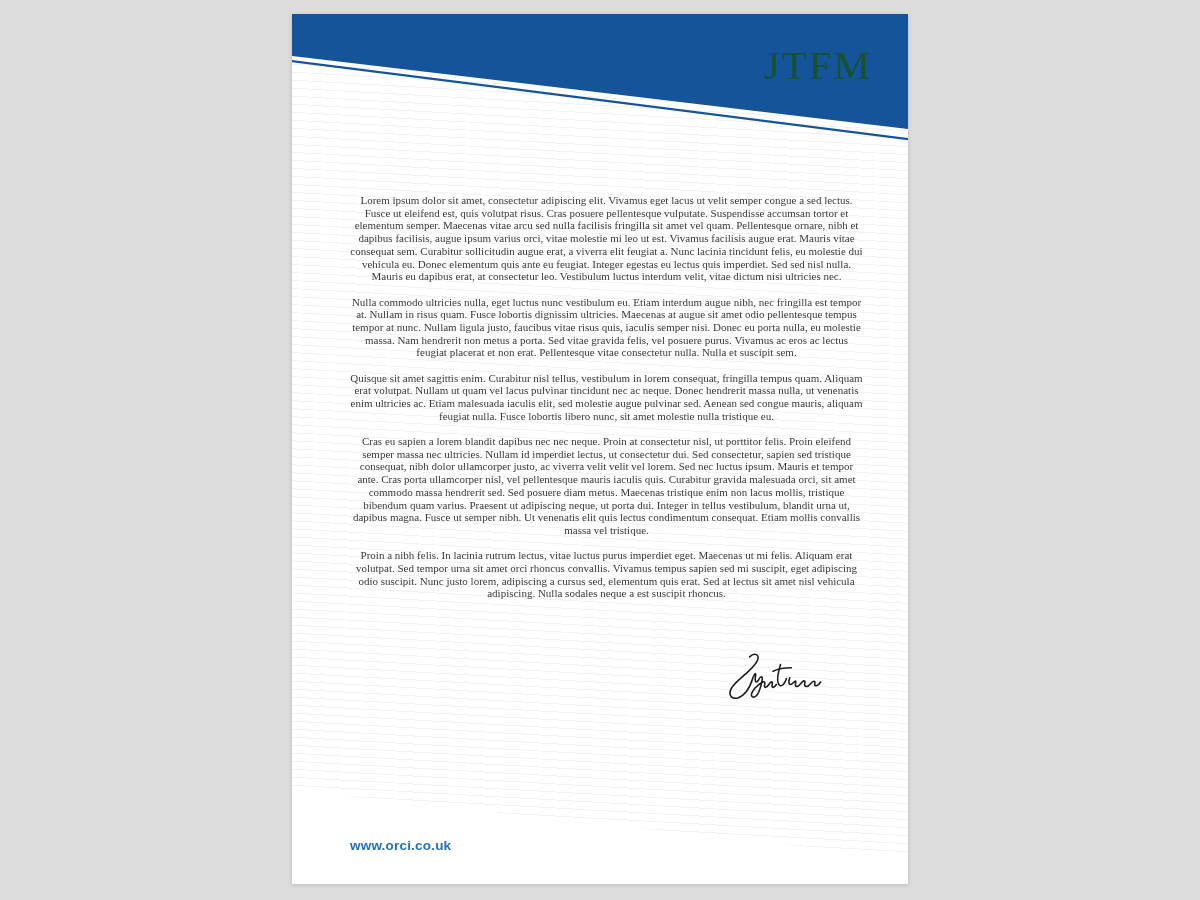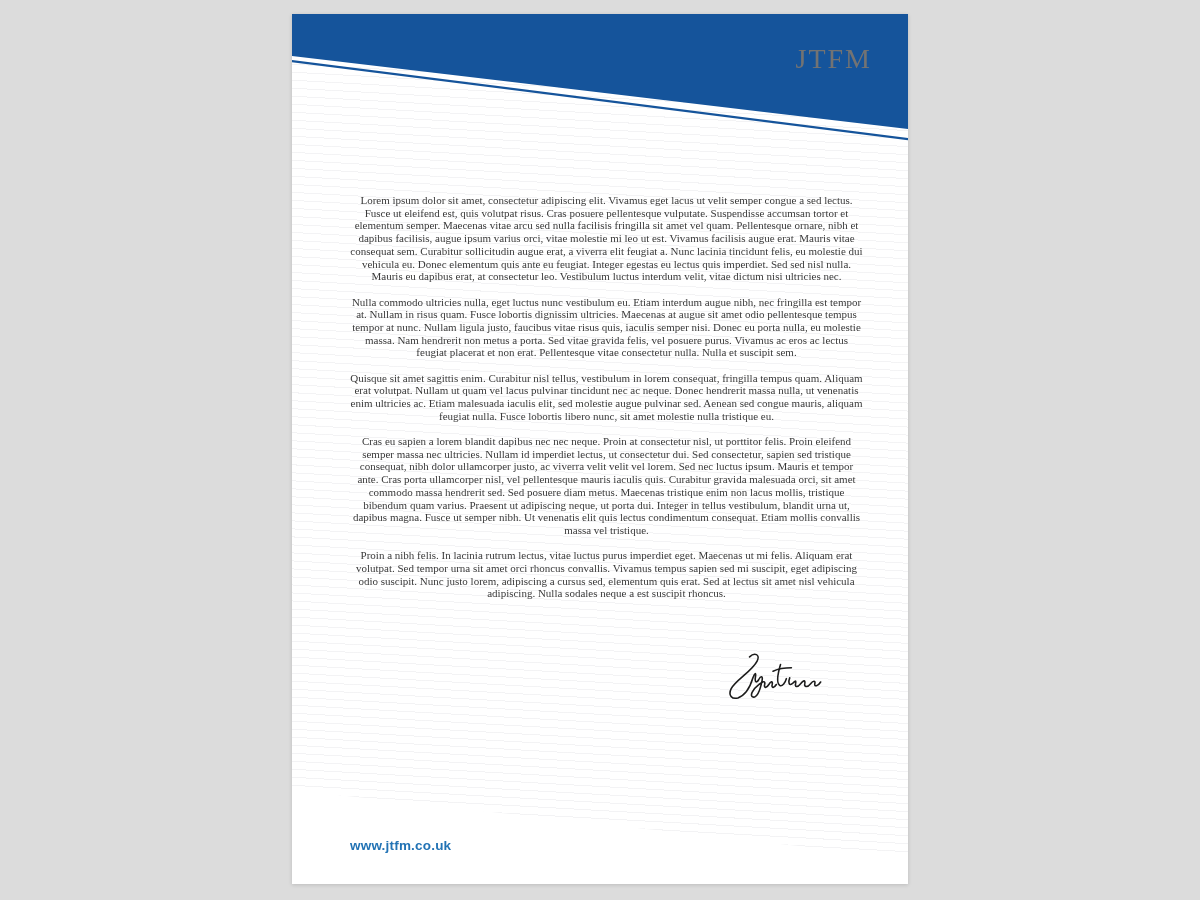--- a/index.html
+++ b/index.html
@@ -23,23 +23,23 @@
       transparent 1px, transparent 8px);
     clip-path:polygon(0 0,100% 0,100% 100%,0 91.5%);
     pointer-events:none;
   }
   .header-svg{
     position:absolute;left:0;top:0;width:616px;height:130px;display:block;
   }
   .band,.rule{fill:var(--brand-blue,#15549b);}
   .logo{
     position:absolute;top:31px;right:36px;
-    color:#737373;
+    color:#14532d;
     font-family:"Liberation Serif",serif;
-    font-size:28px;line-height:1;
+    font-size:41px;line-height:1;
     letter-spacing:2px;
   }
   .body-text{
     position:absolute;left:58px;top:180px;width:513px;
     color:var(--text-color,#3a3a3a);
     font-size:11px;line-height:12.7px;
     text-align:center;
   }
   .body-text p{margin:0 0 12.6px 0;}
   .sig-wrap{
@@ -82,16 +82,16 @@
 
     <div class="sig-wrap" role="img" aria-label="Signature">
       <svg viewBox="0 0 122 62">
         <path d="M33,7 C39,1 46,4 42,12 C36,24 16,35 11,45 C7,53 12,58 19,56 C28,53 34,42 37,32 C39,26 41,25 40,31 C39,37 41,39 44,34 C46,30 49,29 48,35 C46,45 43,56 37,55 C33,54 36,46 44,40 C49,36 52,35 51,40 C50,44 53,45 56,40 C58,36 61,35 60,40 C59,44 62,45 65,40"></path>
         <path d="M70,16 C67,26 65,38 69,41 C72,43 76,37 77,33"></path>
         <path d="M61,24 C68,21 77,20 83,20"></path>
         <path d="M81,32 C79,37 80,42 84,39 C87,36 89,34 88,39 C87,43 90,44 94,39 C97,35 100,34 99,39 C98,43 102,44 106,39 C109,35 112,35 111,39 C110,43 115,42 118,37"></path>
       </svg>
     </div>
 
-    <div class="footer">www.jtfm.co.uk</div>
+    <div class="footer">www.orci.co.uk</div>
 
   </div>
 </div>
 
 </body></html>

